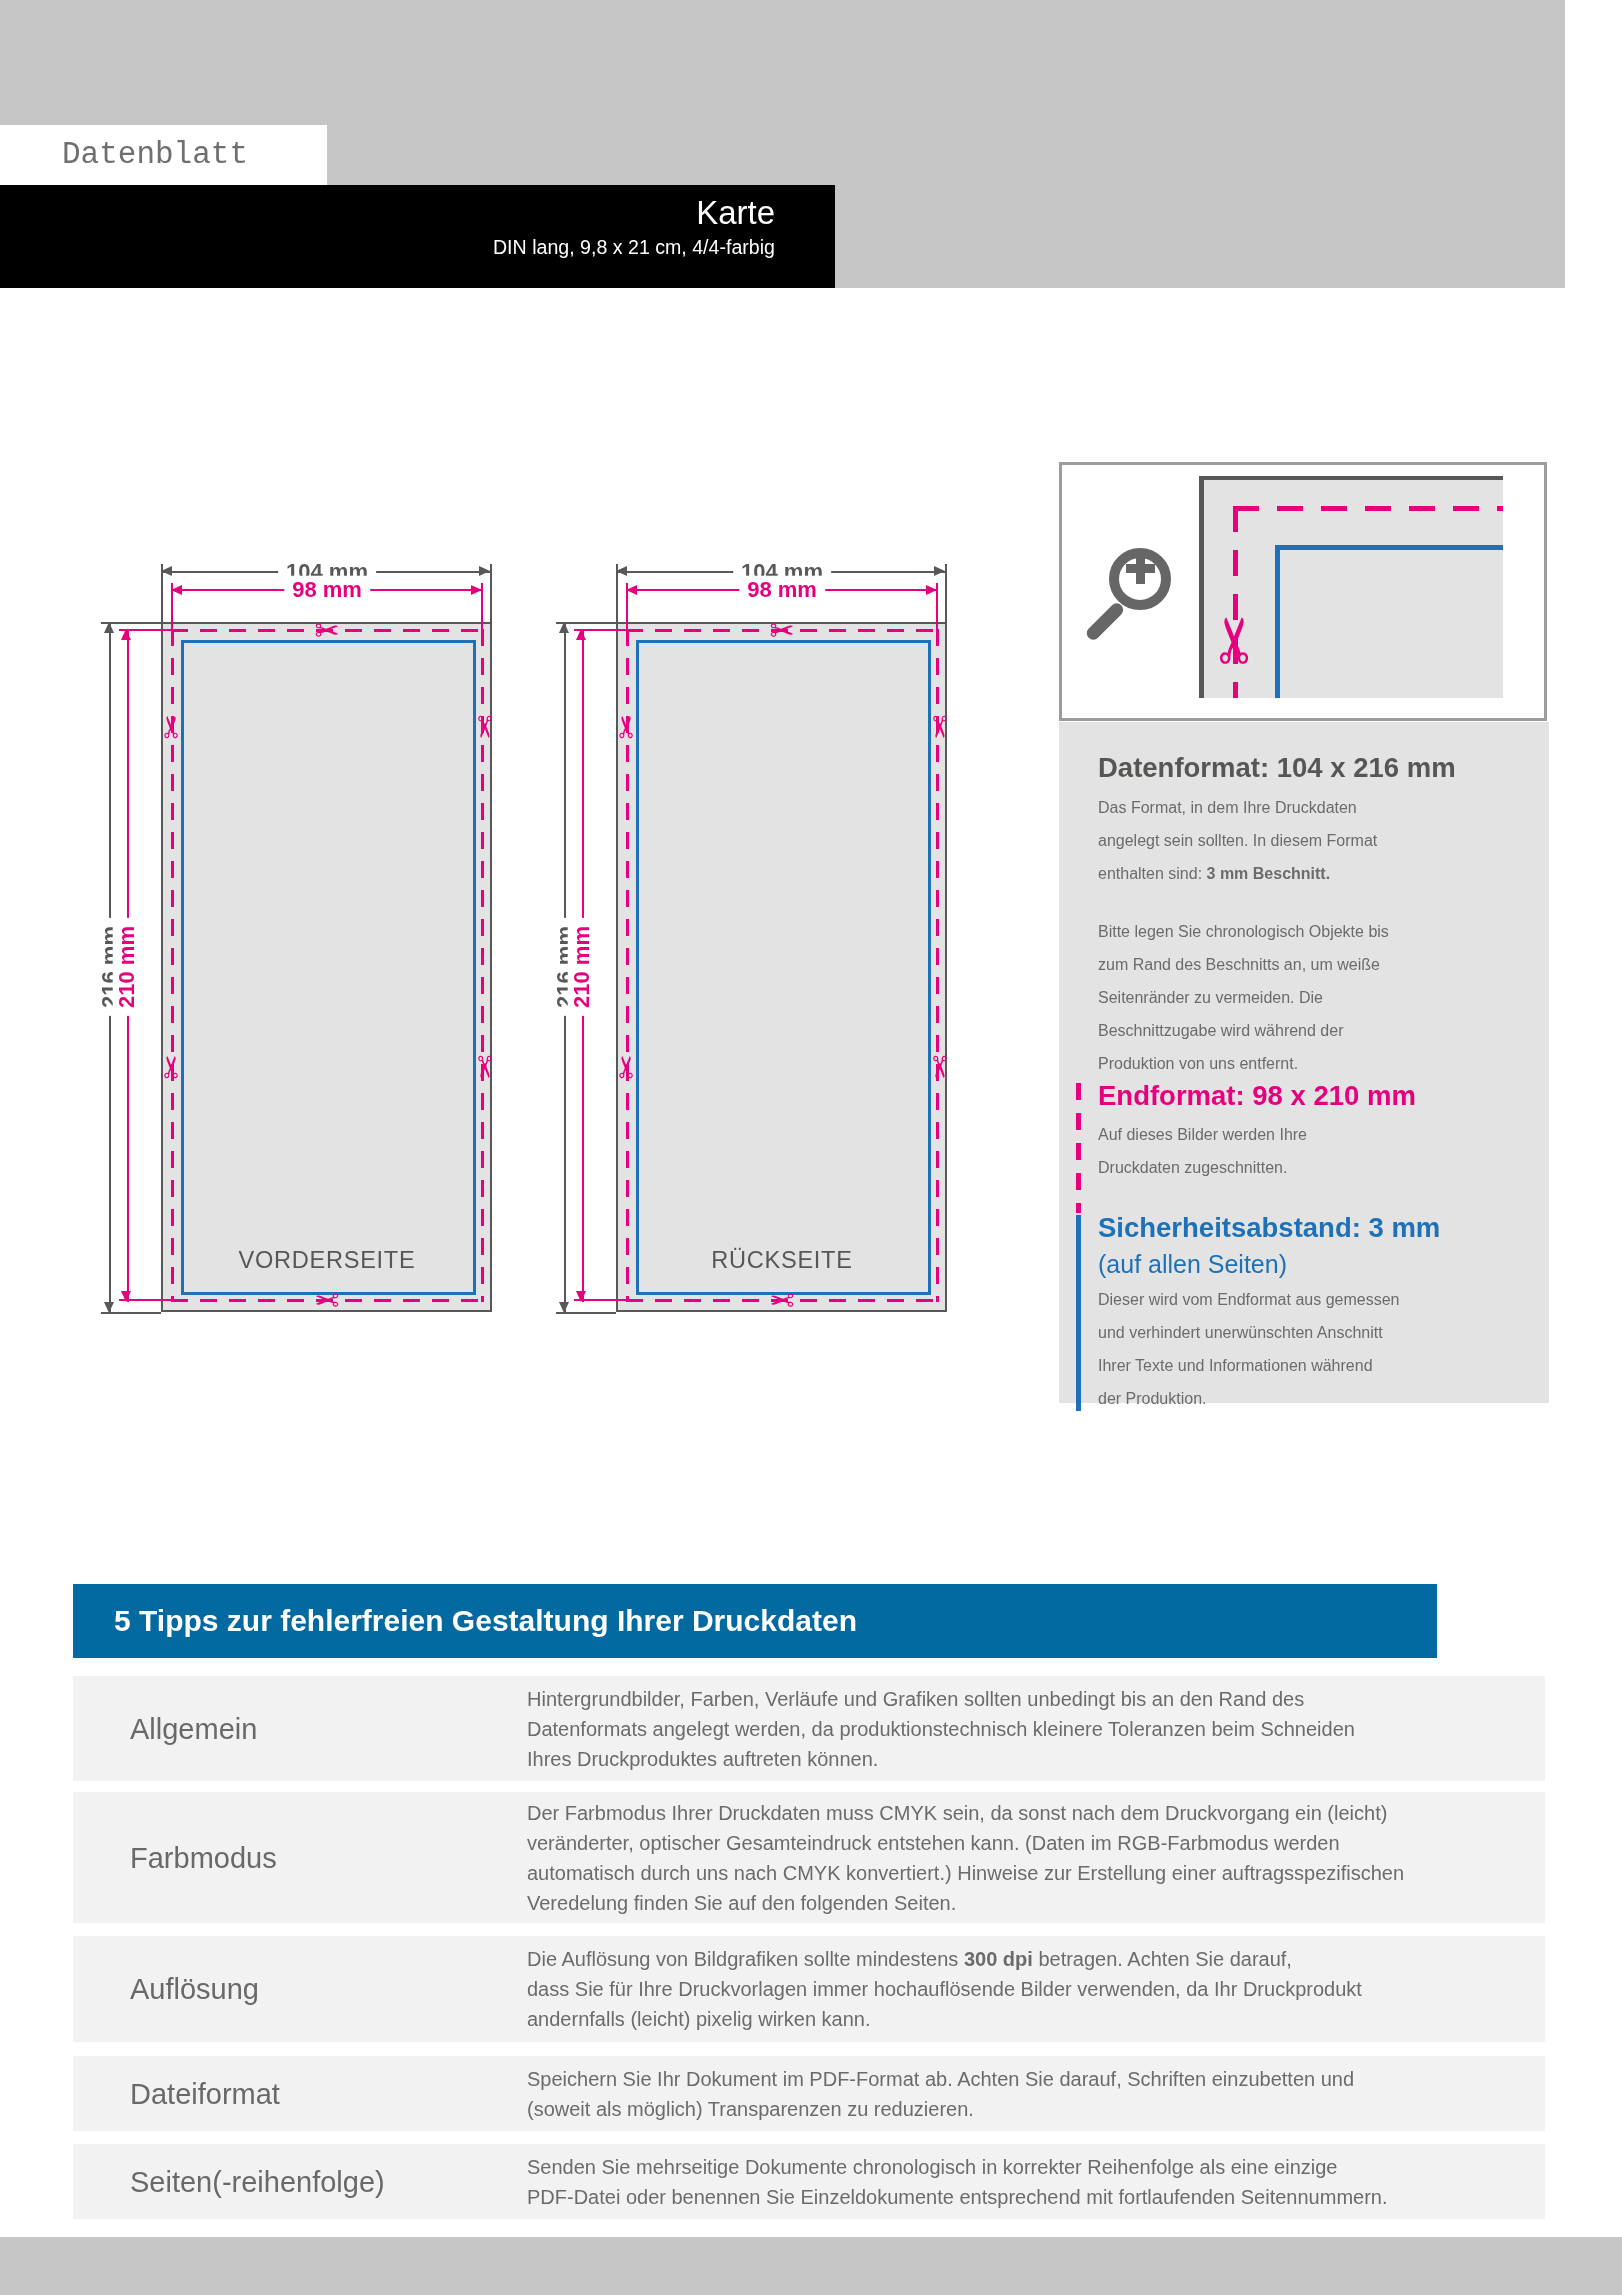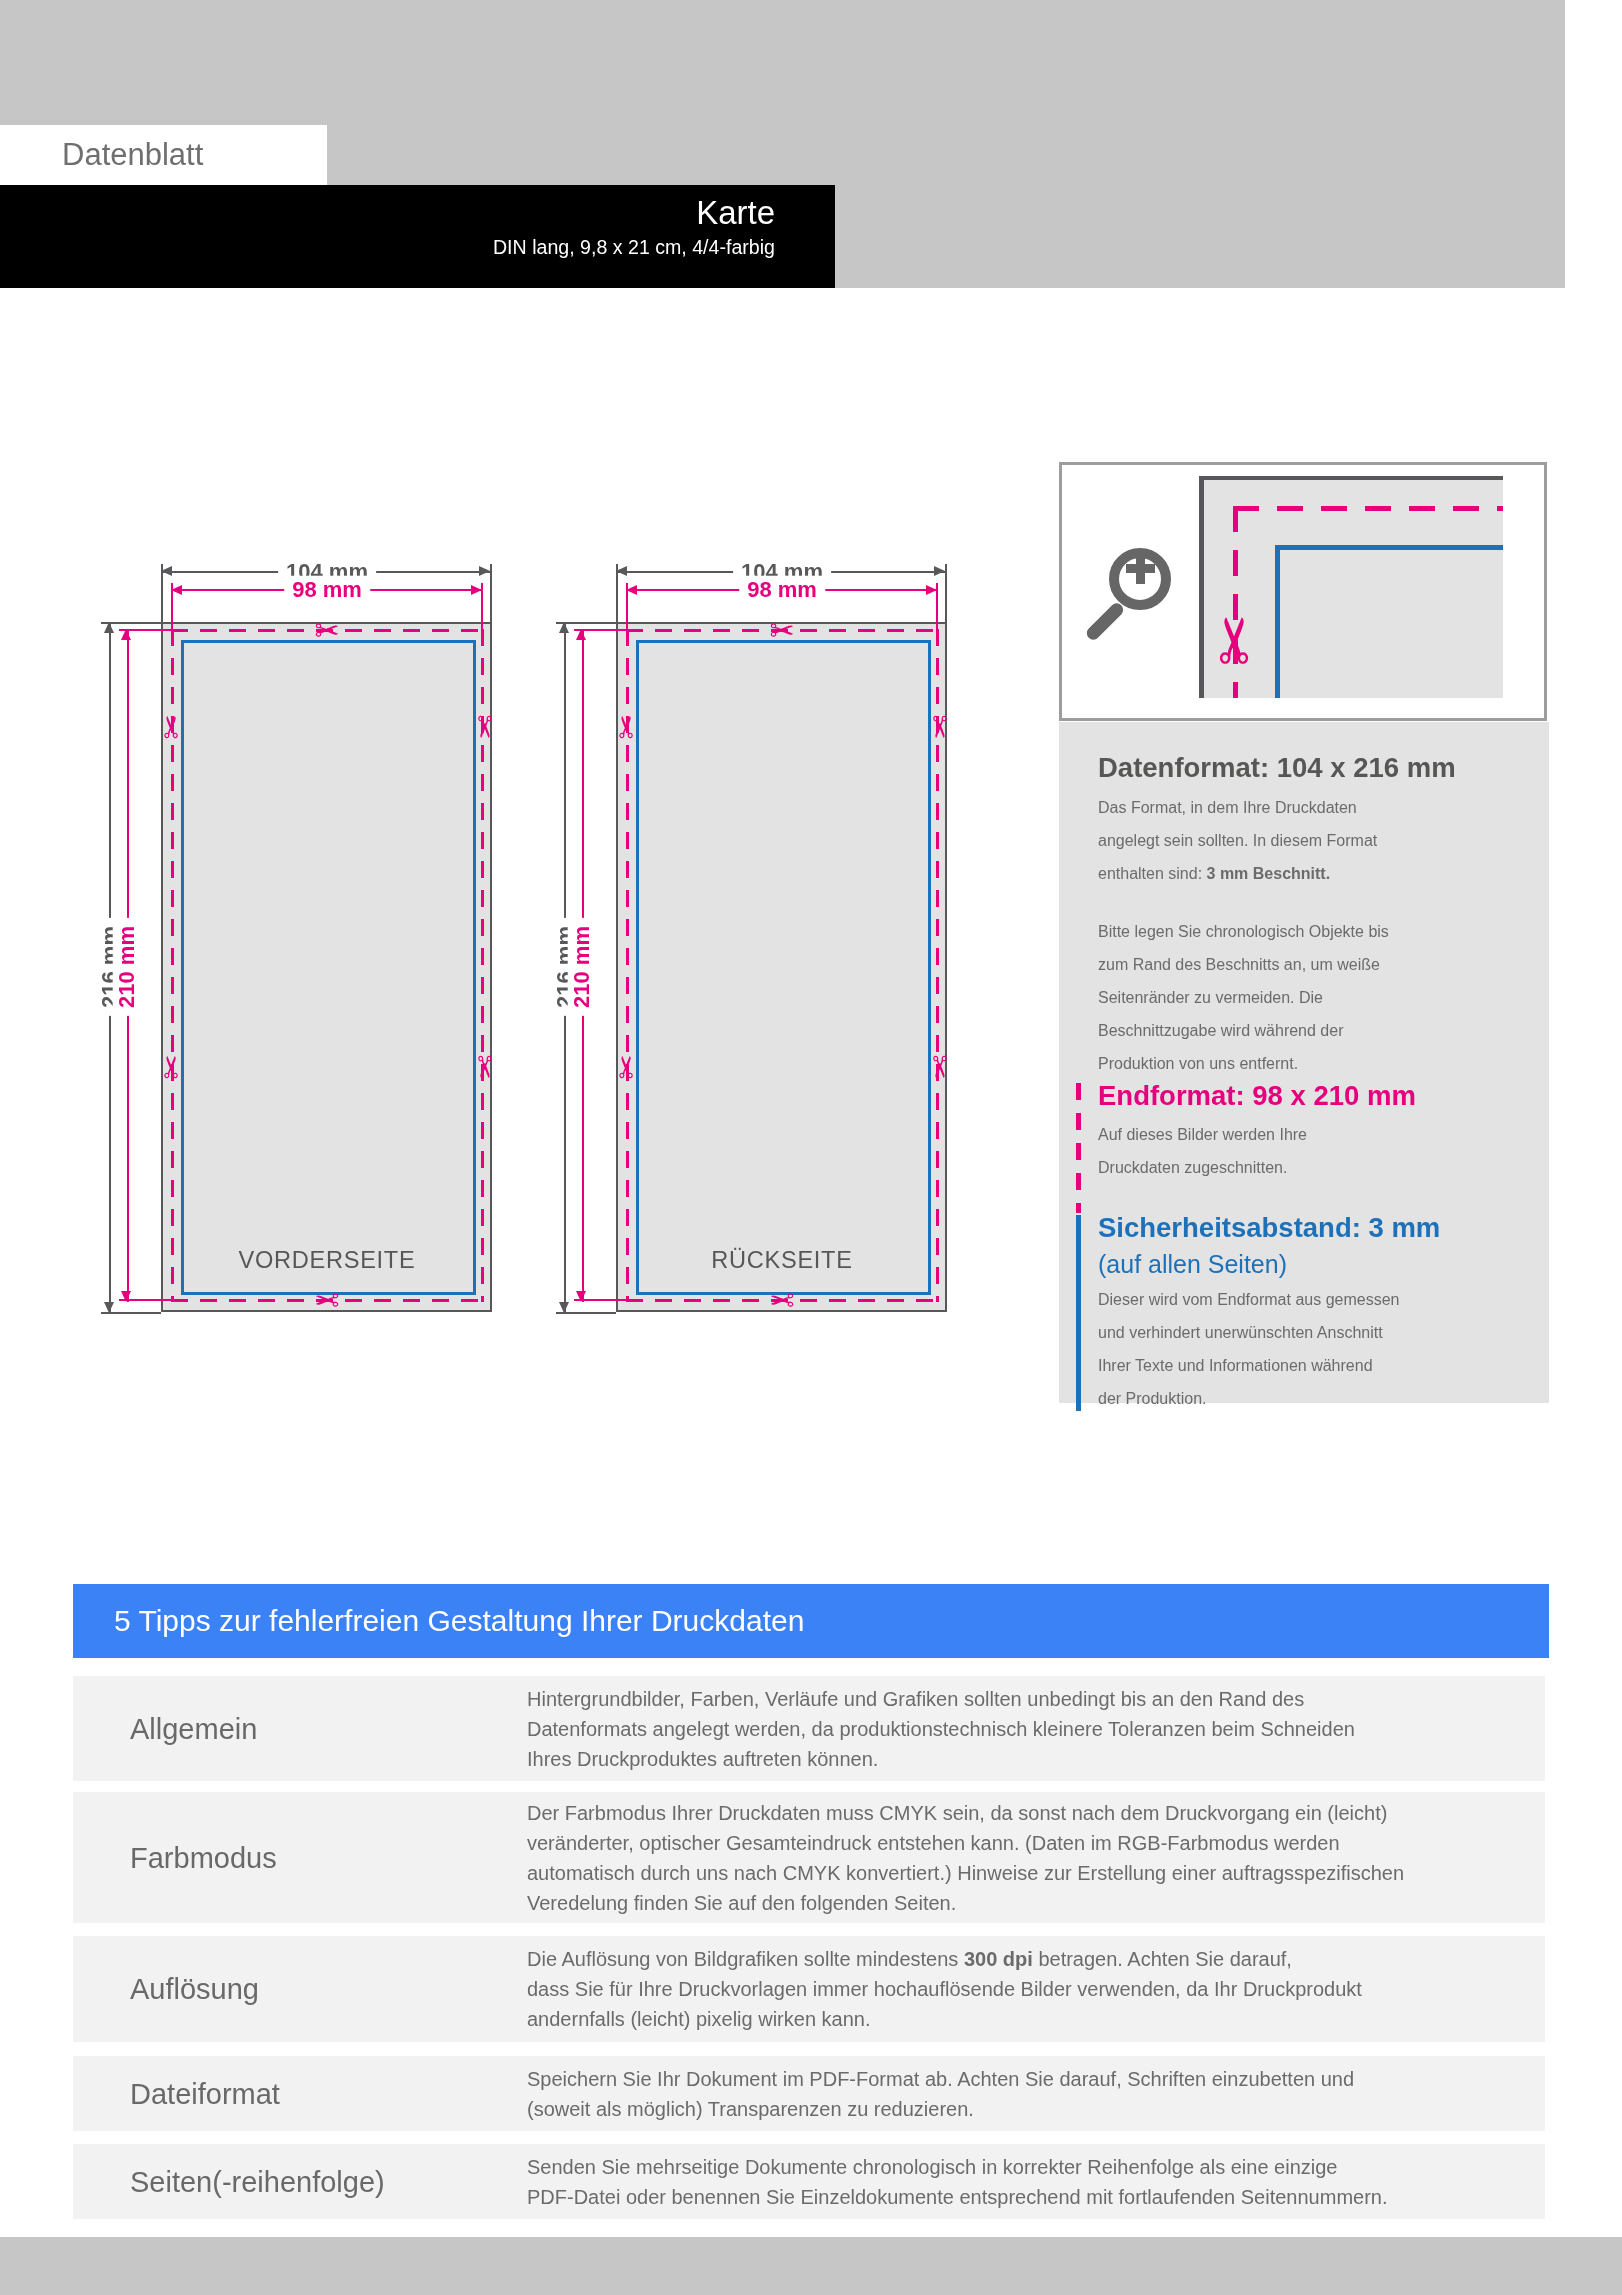--- a/index.html
+++ b/index.html
@@ -2,21 +2,21 @@
 <html style="font-size:10.5px"><head>
 <meta charset="utf-8">
 <style>
   html,body{margin:0;padding:0;background:#fff;}
   #page{position:relative;width:1623px;height:2295px;background:#ffffff;overflow:hidden;
         font-family:"Liberation Sans",sans-serif;}
   .abs{position:absolute;}
 
   
   .top-band{left:0;top:0;width:1565px;height:288px;background:#c6c6c6;}
-  .datenblatt-box{left:0;top:125px;width:327px;height:60px;background:#ffffff;}
+  .datenblatt-box{left:0;top:125px;width:327px;height:60px;background:#ffffff;font-family:Liberation Mono, monospace;}
   .datenblatt-text{left:62px;top:0;height:60px;line-height:60px;font-size:31px;color:#6f6f6f;}
   .karte-band{left:0;top:185px;width:835px;height:103px;background:#000000;color:#fff;}
   .karte-title{position:absolute;right:60px;top:9.2px;font-size:33px;line-height:37px;text-align:right;}
   .karte-sub{position:absolute;right:60px;top:48px;font-size:19.6px;line-height:29px;text-align:right;}
 
   
   .fig{width:393px;height:766px;}
   .card-outer{left:60px;top:59px;width:327px;height:686px;background:#e3e3e3;border:2.6px solid #58585a;}
   .gline{background:#58585a;}
   .mline{background:#e6007e;}
@@ -63,21 +63,21 @@
   .blk-end{}
   .blk-sich{margin-top:27.5px;}
   .end-dash{left:-22px;top:3.9px;width:4.6px;height:130px;background:repeating-linear-gradient(180deg,#e6007e 0 17px,transparent 17px 30px);}
   .sich-bar{left:-22px;top:3.9px;width:4.6px;height:196px;background:#1d71b8;}
   .h-mag{color:#e6007e;}
   .h-blue{color:#1d71b8;}
   .sub-blue{font-size:25px;color:#1d71b8;margin:0 0 3.9px 0;}
   .para2{margin-top:25px;}
 
   
-  .tips-header{left:73px;top:1584px;width:1476px;height:74px;background:#3b82f6;box-sizing:border-box;}
+  .tips-header{left:73px;top:1584px;width:1364px;height:74px;background:#0369a1;box-sizing:border-box;font-weight:bold;}
   .tips-header span{position:absolute;left:41px;top:0;line-height:74px;font-size:30px;color:#fff;white-space:nowrap;}
   .tip-row{left:73px;width:1472px;background:#f2f2f2;}
   .tip-label{position:absolute;left:57px;top:50%;transform:translateY(-50%);font-size:29px;color:#696969;white-space:nowrap;}
   .tip-text{position:absolute;left:454px;top:50%;transform:translateY(-50%);font-size:20px;line-height:30px;color:#6b6b6b;white-space:pre-line;}
   .footer-band{left:0;top:2237px;width:1623px;height:59px;background:#c6c6c6;}
   b{font-weight:bold;}
 </style>
 </head>
 <body>
 

